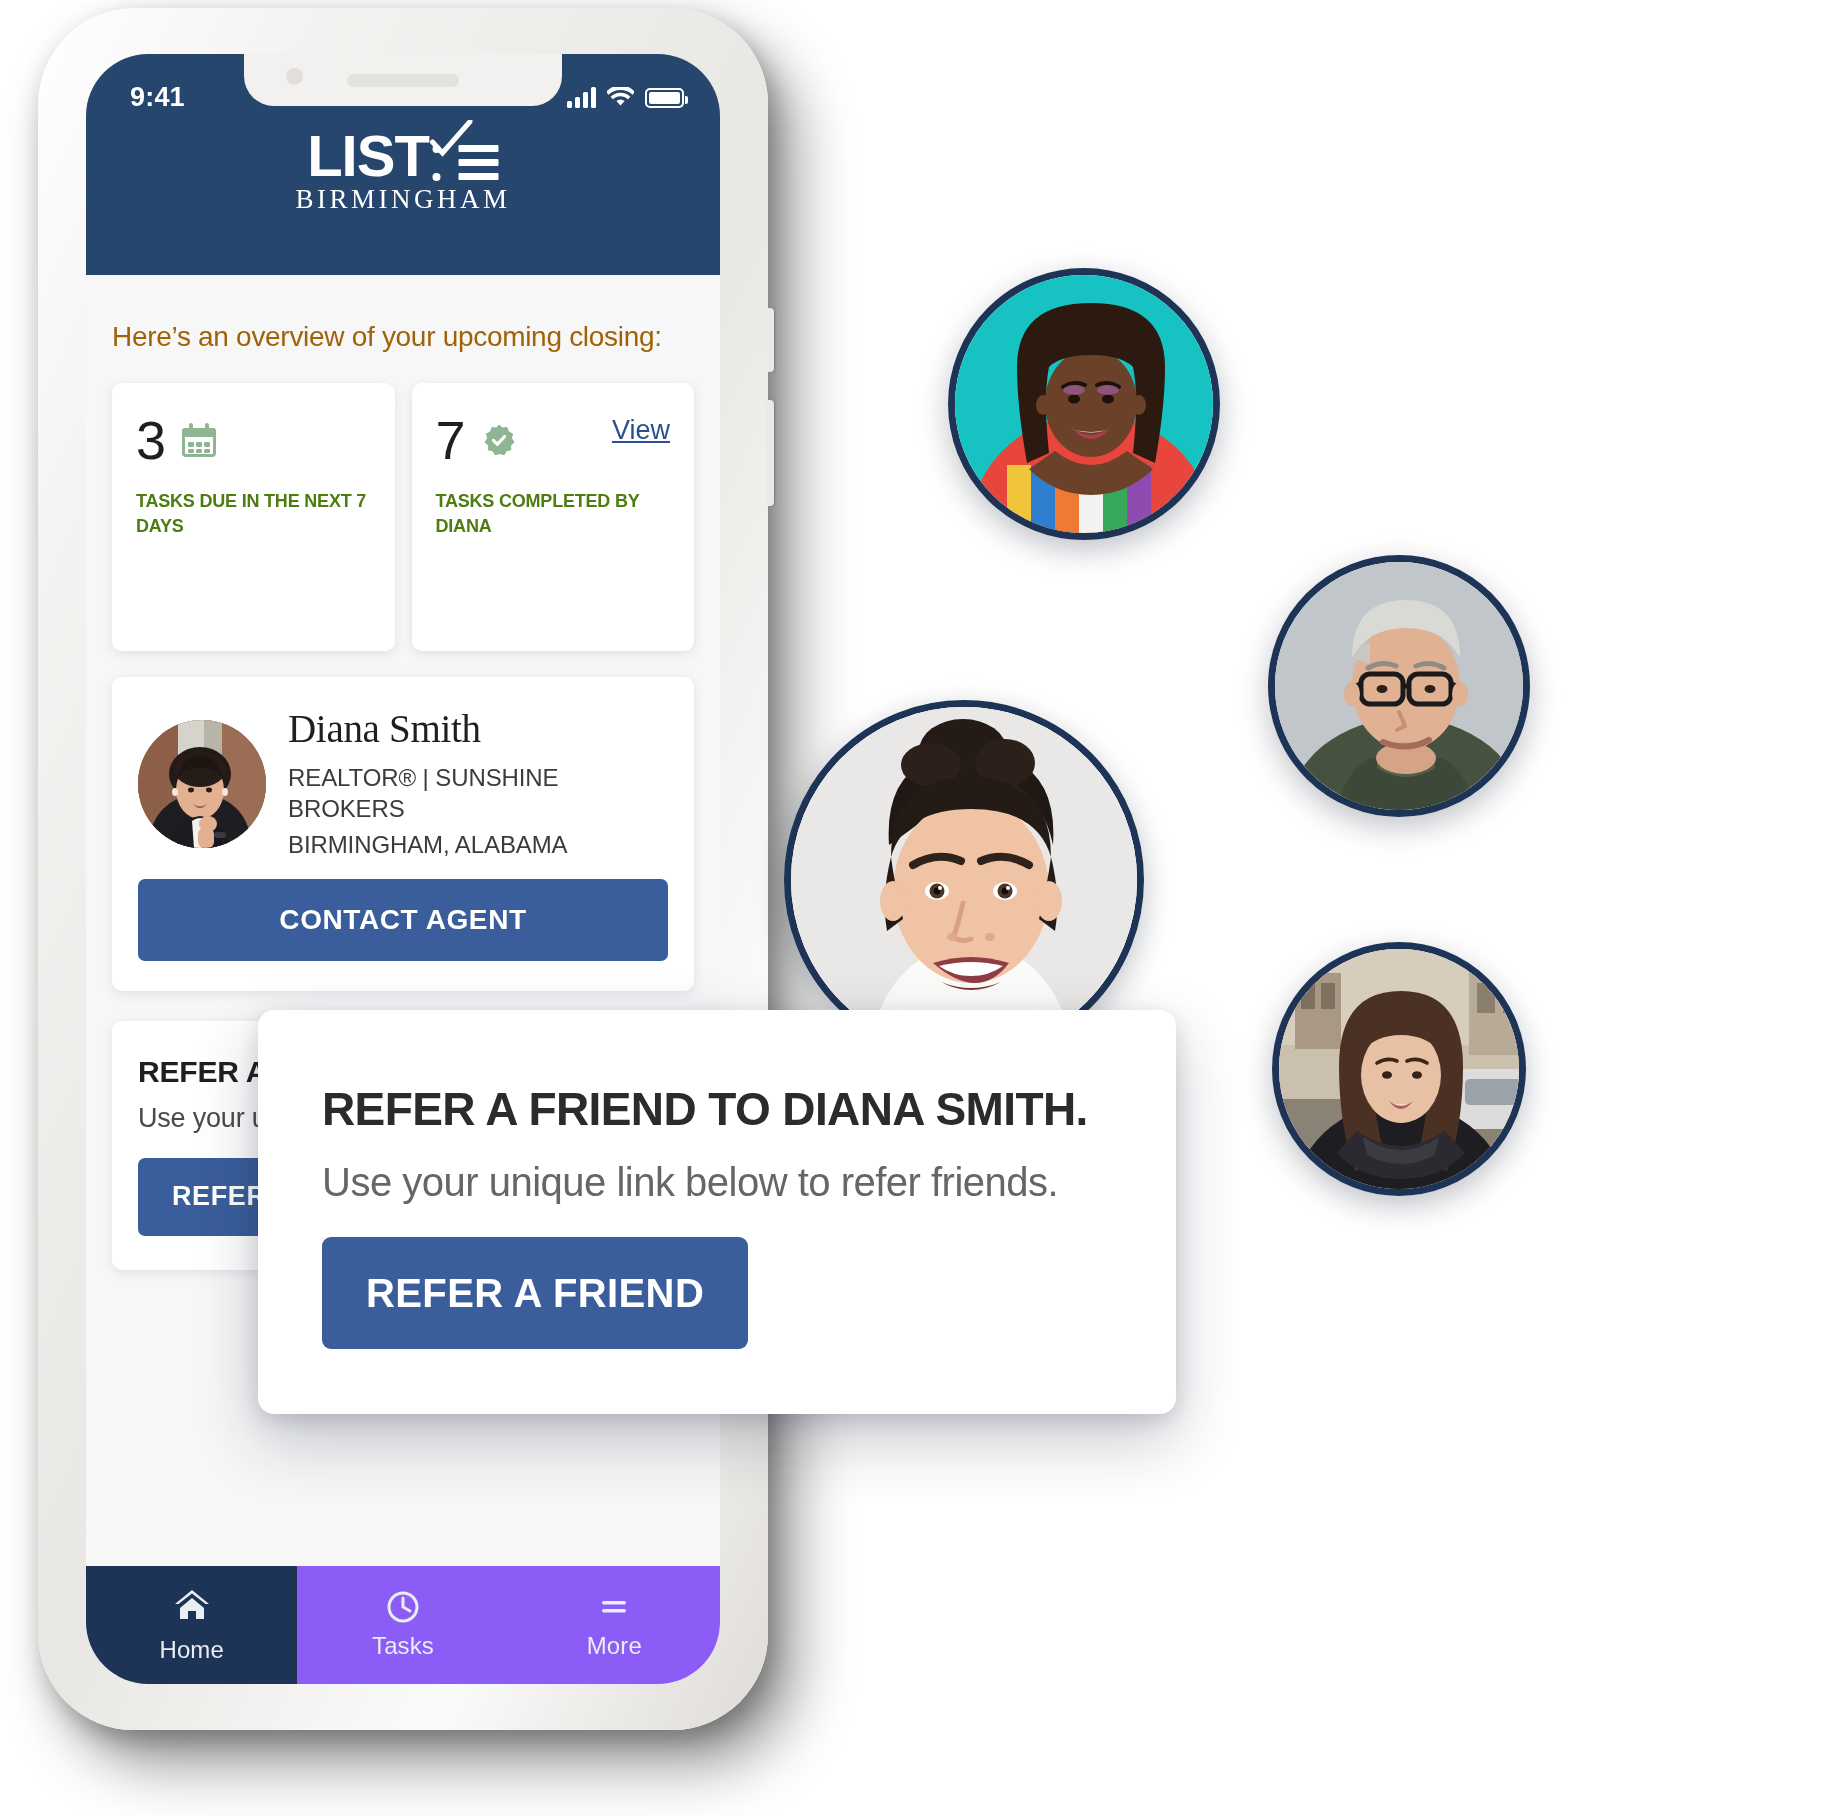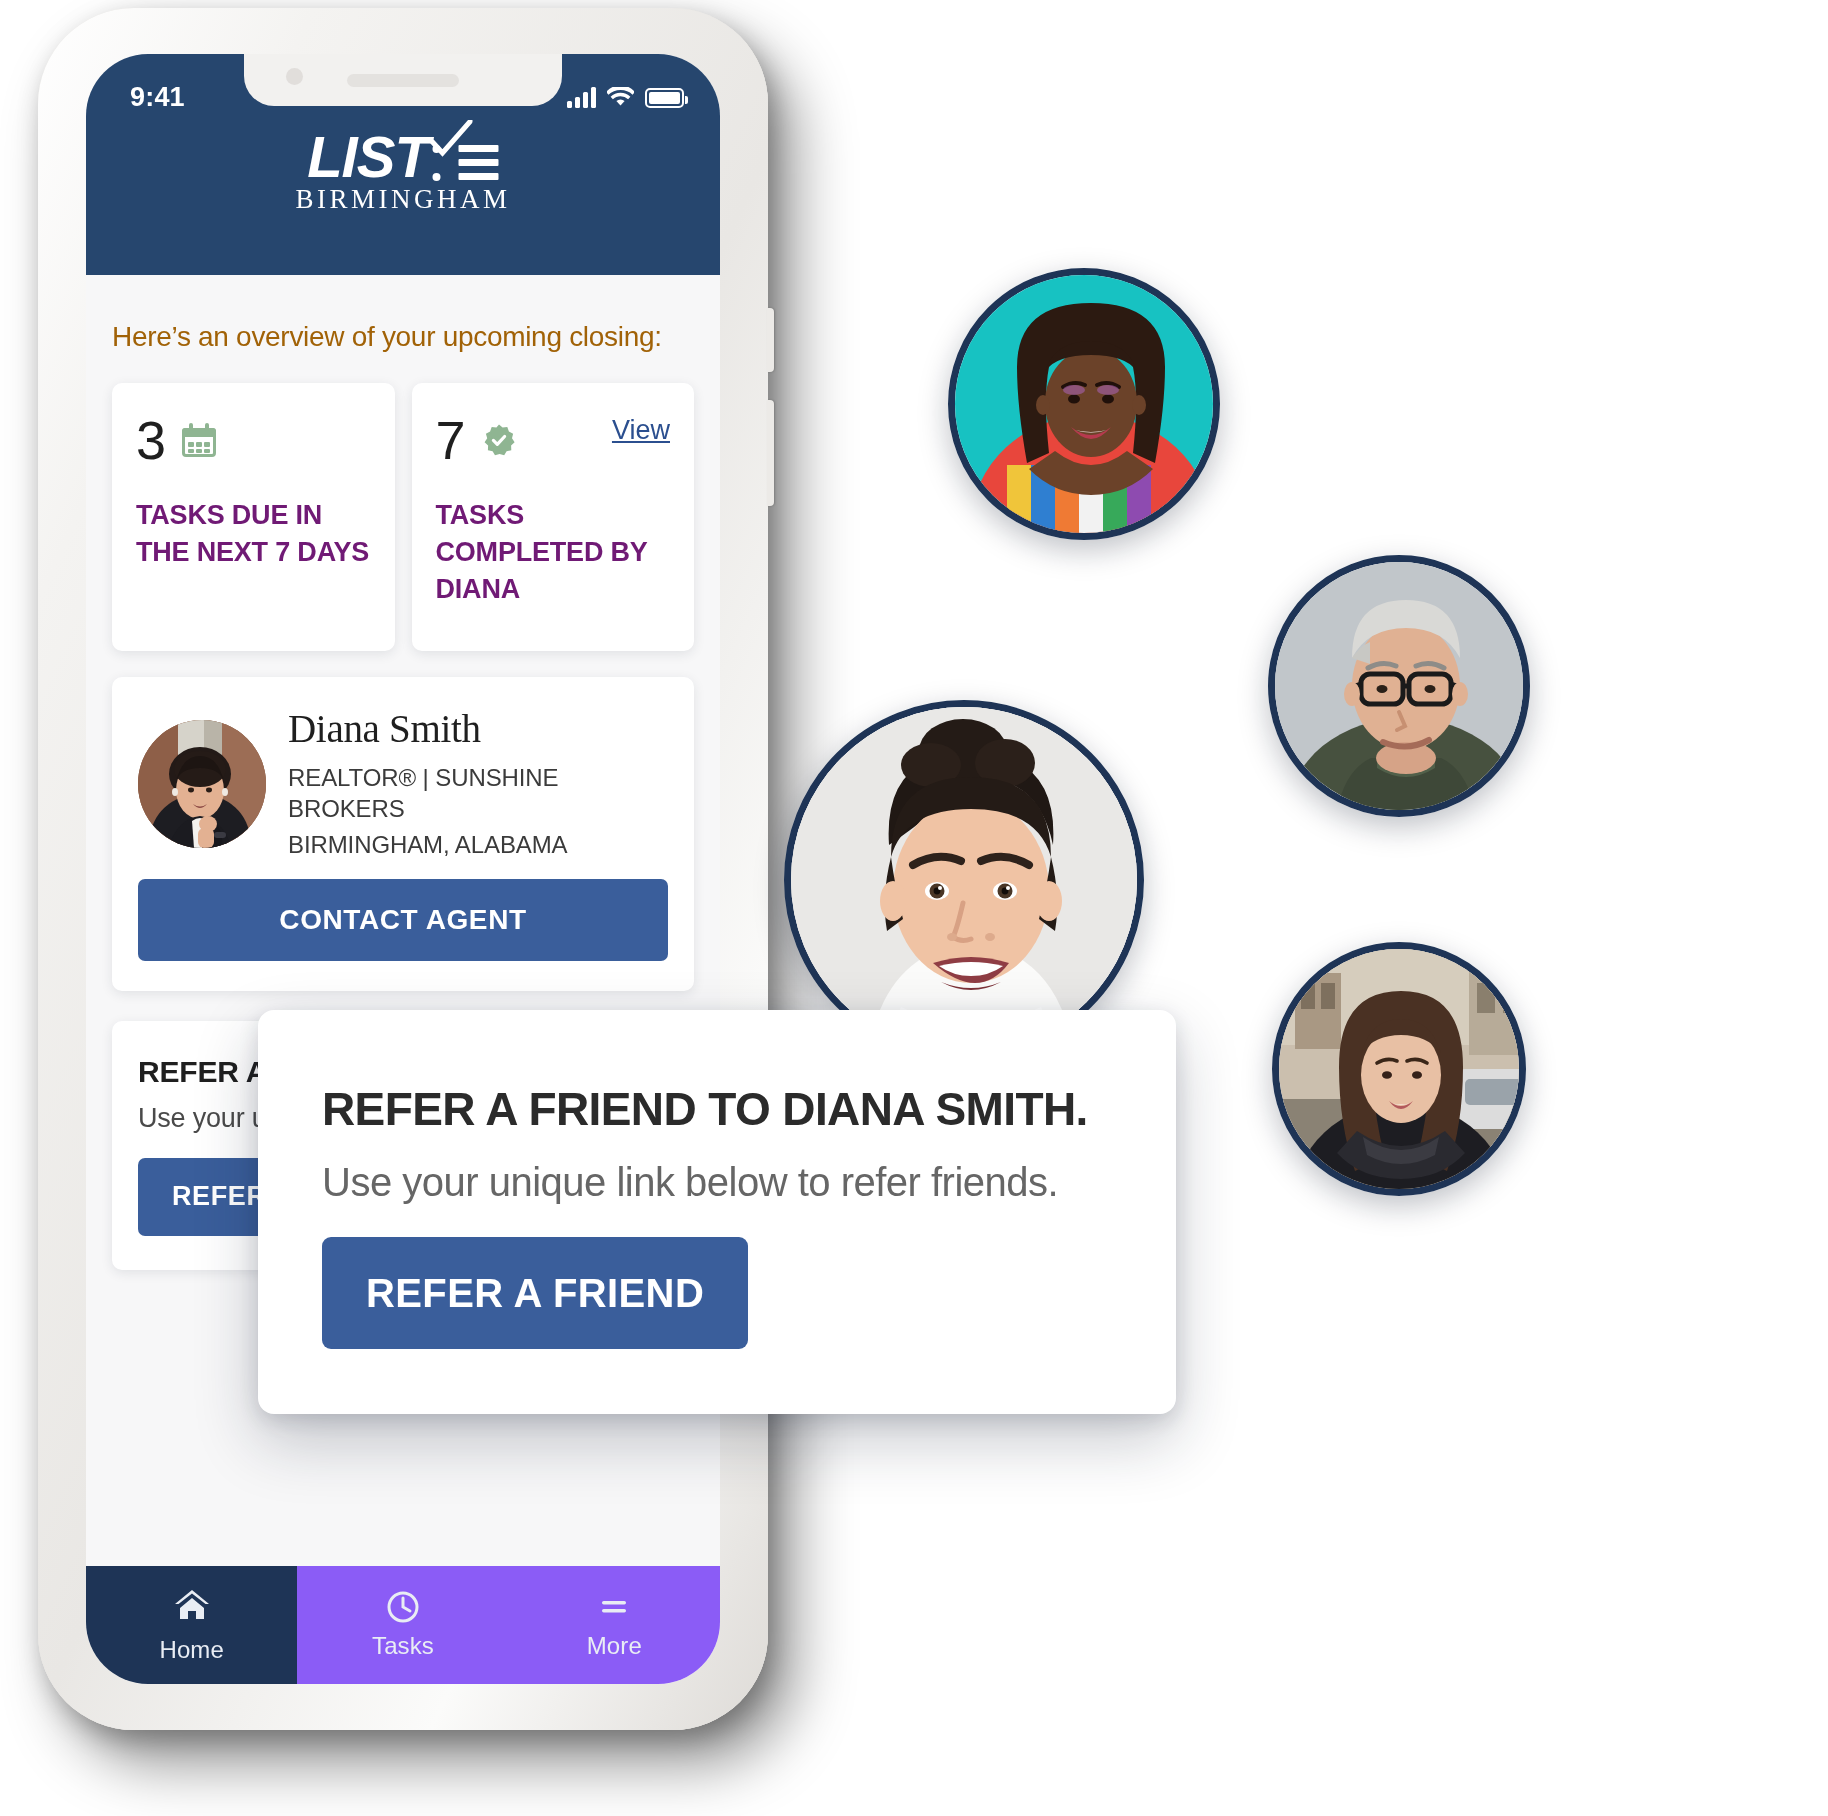--- a/index.html
+++ b/index.html
@@ -100,21 +100,21 @@
   }
   #battery-fill { width: 100%; height: 100%; background: #fff; border-radius: 2px; }
 
   
   #app-logo {
     position: absolute; left: 50%; transform: translateX(-50%);
     top: 74px;
     text-align: center;
     color: #ffffff;
   }
-  #logo-row { display: flex; align-items: center; justify-content: center; font-style: italic; }
+  #logo-row { display: flex; justify-content: center; }
   #logo-word {
     font-family: "Liberation Sans", sans-serif;
     font-weight: 700; font-size: 58px; letter-spacing: -1px;
     line-height: 0.95;
   }
   #logo-mark { position: relative; width: 68px; height: 58px; margin-left: 2px; }
   #logo-mark .bar {
     position: absolute; right: 0; height: 7px; background: #fff; border-radius: 1px;
   }
   #logo-mark .bar.b1 { top: 17px; width: 40px; }
@@ -162,22 +162,22 @@
     min-height: 268px;
     box-shadow: 0 3px 12px rgba(30,40,60,0.10);
     position: relative;
   }
   .stat-top { display: flex; align-items: center; gap: 16px; }
   .stat-num {
     font-size: 54px; font-weight: 400; color: #1f1f1f;
     font-family: "Liberation Sans", sans-serif; line-height: 1;
   }
   .stat-label {
-    margin-top: 30px;
-    font-size: 27px; font-weight: 700; color: #701a75;
+    margin-top: 22px;
+    font-size: 18px; font-weight: 700; color: #4d7c0f;
     line-height: 1.37; letter-spacing: -0.2px;
   }
   .view-link {
     position: absolute; right: 24px; top: 32px;
     font-size: 27px; color: #2b4f8f; text-decoration: underline;
     font-weight: 400;
   }
   
   .cal-icon { width: 34px; height: 34px; position: relative; }
   .cal-icon .body {

